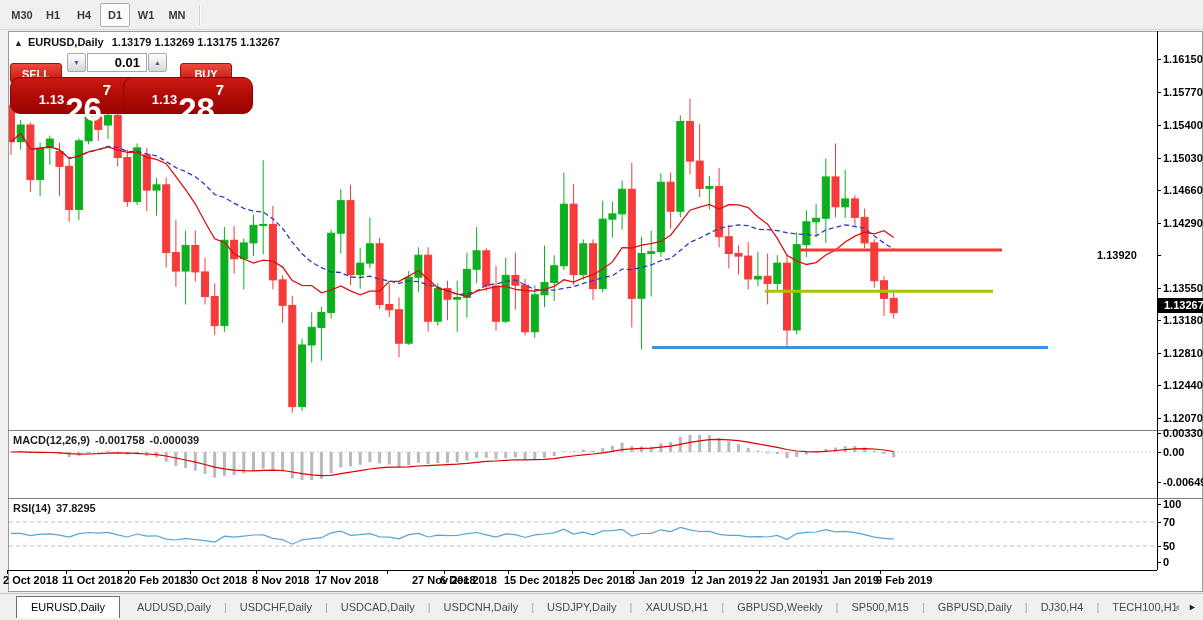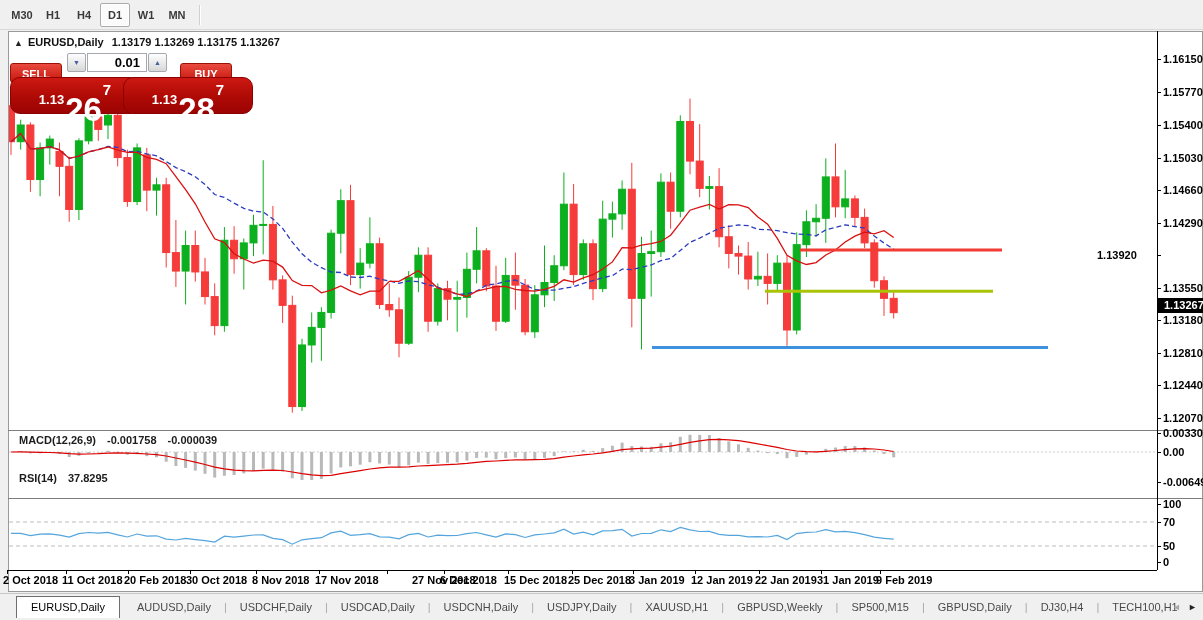--- a/index.html
+++ b/index.html
@@ -24,21 +24,21 @@
   #charttitle .vals{font-weight:700;margin-left:8px;}
   
   svg.panel{position:absolute;z-index:1;}
   
   .axlabel{position:absolute;font-size:11px;font-weight:700;color:#000;height:12px;line-height:12px;white-space:nowrap;z-index:4;}
   .tickmark{position:absolute;width:4px;height:1px;background:#000;z-index:4;}
   .dtick{position:absolute;width:1px;height:4px;background:#000;z-index:4;}
   #pricetag{position:absolute;left:1157px;width:46px;height:15px;background:#000;color:#fff;
             font-size:11px;font-weight:700;line-height:15px;padding-left:7px;box-sizing:border-box;z-index:5;}
   .indlabel{position:absolute;font-size:11px;font-weight:600;color:#1c1c1c;z-index:4;white-space:nowrap;}
-  .indlabel span{margin-right:5px;margin-left:6px;}
+  .indlabel span{margin-right:5px;}
   
   #tradepanel{position:absolute;left:10px;top:49px;width:222px;height:65px;z-index:10;}
   .tp-small{position:absolute;top:3px;width:52px;height:20px;border:1px solid #9b1106;border-radius:3px;
             background:linear-gradient(#ea4a3e,#c5150b);color:#fff;font-size:11px;font-weight:700;
             text-align:center;line-height:20px;box-sizing:border-box;cursor:pointer;margin-top:11px;}
   .spinbtn{position:absolute;top:4px;width:19px;height:19px;background:linear-gradient(#fefefe,#d7d7d7);
            border:1px solid #a6aab0;border-radius:2px;box-sizing:border-box;text-align:center;
            font-size:9px;line-height:17px;color:#44609c;cursor:pointer;}
   #volbox{position:absolute;left:77px;top:4px;width:60px;height:19px;border:1px solid #a6aab0;
           background:#fff;font-size:13px;font-weight:700;color:#000;text-align:right;
@@ -391,21 +391,21 @@
     </svg>
 
   <div class="hsep" style="top:430px"></div>
   <div class="hsep" style="top:498px"></div>
   <div id="haxis"></div>
   <div id="vaxis"></div>
 
   <div class="indlabel" style="left:13px;top:434px;">
     <span>MACD(12,26,9)</span><span>-0.001758</span><span>-0.000039</span>
   </div>
-  <div class="indlabel" style="left:13px;top:472px;">
+  <div class="indlabel" style="left:13px;top:502px;">
     <span>RSI(14)</span><span>37.8295</span>
   </div>
 
   <div id="pricetag" style="top: 298px;">1.13267</div>
 
   <div id="tabbar">
     <span class="tabarrow" style="right:22px;color:#a9a9a9;"><span>◄</span></span>
     <span class="tabarrow" style="right:6px;color:#222;"><span>►</span></span>
   <span class="tab active">EURUSD,Daily</span>
       <span class="tab">AUDUSD,Daily</span>

